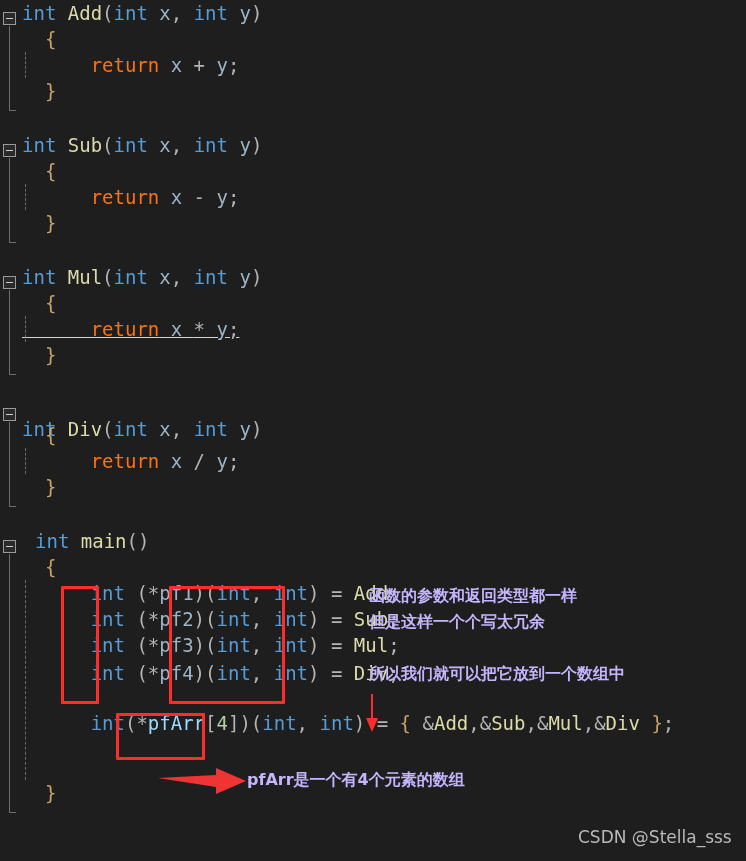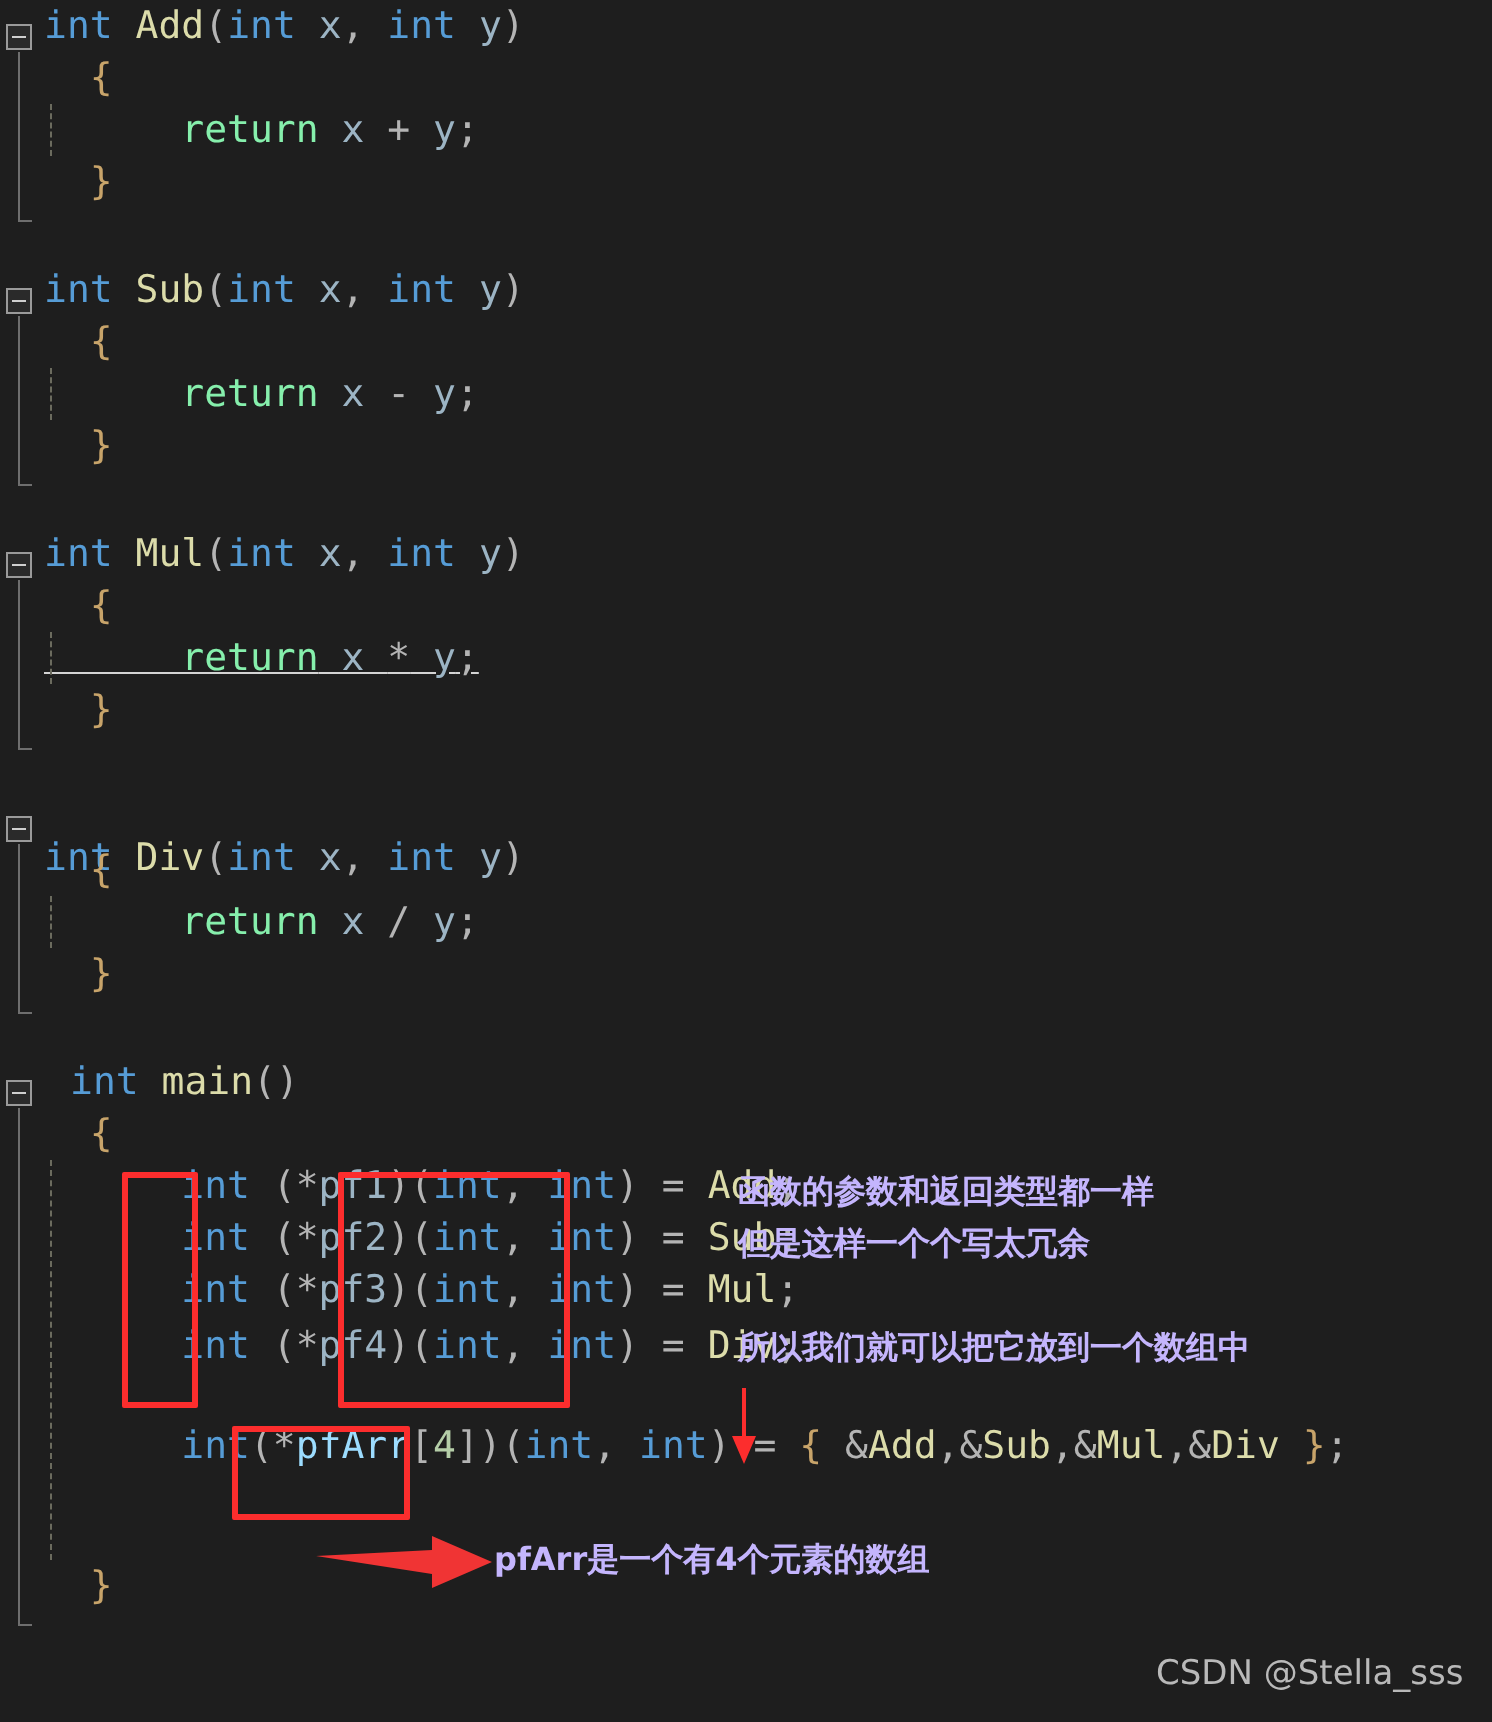--- a/index.html
+++ b/index.html
@@ -34,21 +34,21 @@
     line-height: 26px;
     font-size: 19px;
     font-family: "DejaVu Sans Mono", "Liberation Mono", monospace;
     white-space: pre;
     color: #d4d4d4;
     padding-left: 22px;
   }
 
   
   .kw   { color: #569cd6; }   
-  .ret  { color: #86efac; }   
+  .ret  { color: #f97316; }   
   .fn   { color: #dcdcaa; }   
   .var  { color: #9cb4c4; }   
   .pun  { color: #b4b4b4; }   
   .br   { color: #c8a46a; }   
   .num  { color: #b5cea8; }   
   .id   { color: #9cdcfe; }   
 
   
   .fold-box {
     position: absolute;

